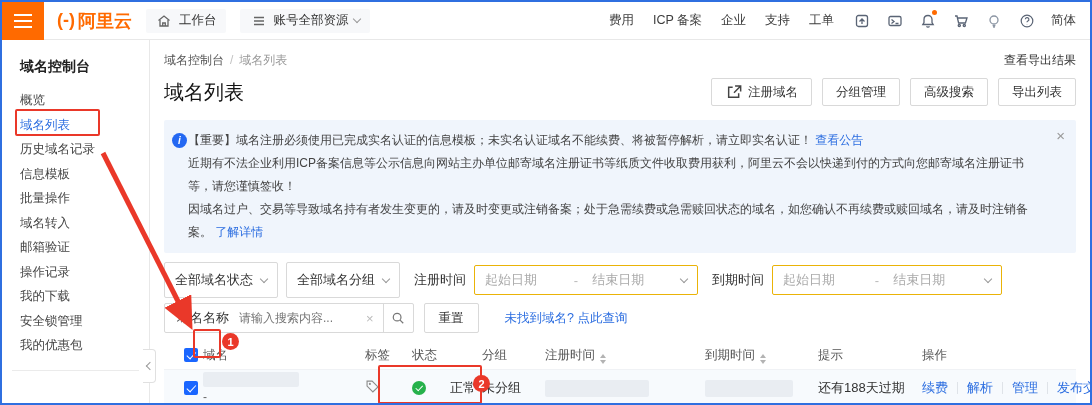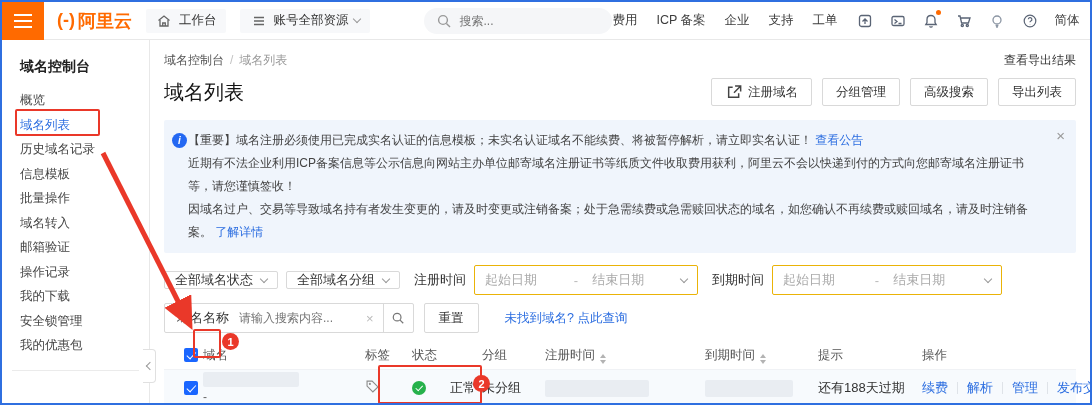--- a/index.html
+++ b/index.html
@@ -56,21 +56,21 @@
 
   .notice { margin-top:14px; background:#f0f5fc; padding:9px 30px 9px 24px; position:relative;
             font-size:12px; line-height:23px; color:#444; border-radius:2px; }
   .notice-info { position:absolute; left:8px; top:13px; width:15px; height:15px; border-radius:50%;
                  background:#2468f2; color:#fff; font-size:10px; font-weight:bold; font-style:italic;
                  display:flex; align-items:center; justify-content:center; }
   .link { color:#2b6de0; cursor:pointer; }
   .notice-close { position:absolute; right:11px; top:8px; color:#999; font-size:15px; cursor:pointer; line-height:1; }
 
   .filter-row { display:flex; align-items:center; margin-top:12px; height:30px; }
-  .select { height:18px; border:1px solid #d9d9d9; border-radius:2px; display:flex; align-items:center;
+  .select { height:36px; border:1px solid #d9d9d9; border-radius:2px; display:flex; align-items:center;
             justify-content:space-between; padding:0 10px; background:#fff; cursor:pointer; }
   .sel-status { width:114px; } .sel-group { width:114px; margin-left:8px; }
   .flabel { margin:0 8px 0 14px; color:#333; white-space:nowrap; }
   .datebox { height:30px; border:1px solid #eab308; border-radius:2px; display:flex; align-items:center;
              padding:0 10px; cursor:pointer; }
   .datebox .ph { color:#aaa; }
   .db1 { width:224px; } .db2 { width:230px; }
   .datebox .dash { color:#bbb; margin:0 14px 0 auto; }
   .datebox .ph2 { margin-right:auto; }
 
@@ -148,29 +148,20 @@
     </div>
     <div class="chip">
       <span class="ticon">
         <svg viewBox="0 0 16 16" stroke="#666" stroke-width="1.3">
             <path d="M3 4.5h10M3 8h10M3 11.5h10"></path>
           </svg>
       </span>
       <span>账号全部资源</span>
       <i class="chev down"></i>
     </div>
-    <div class="top-search">
-      <span class="ticon">
-        <svg viewBox="0 0 16 16" fill="none" stroke="#999" stroke-width="1.4">
-            <circle cx="7" cy="7" r="4.4"></circle>
-            <path d="M10.4 10.4 14 14"></path>
-          </svg>
-      </span>
-      <input type="text" placeholder="搜索..." style="">
-    </div>
     <div class="top-right">
       <div class="top-menu">
         <span class="mi">费用</span>
         <span class="mi">ICP 备案</span>
         <span class="mi">企业</span>
         <span class="mi">支持</span>
         <span class="mi">工单</span>
       </div>
       <div class="top-icons">
         <span class="ticon">

